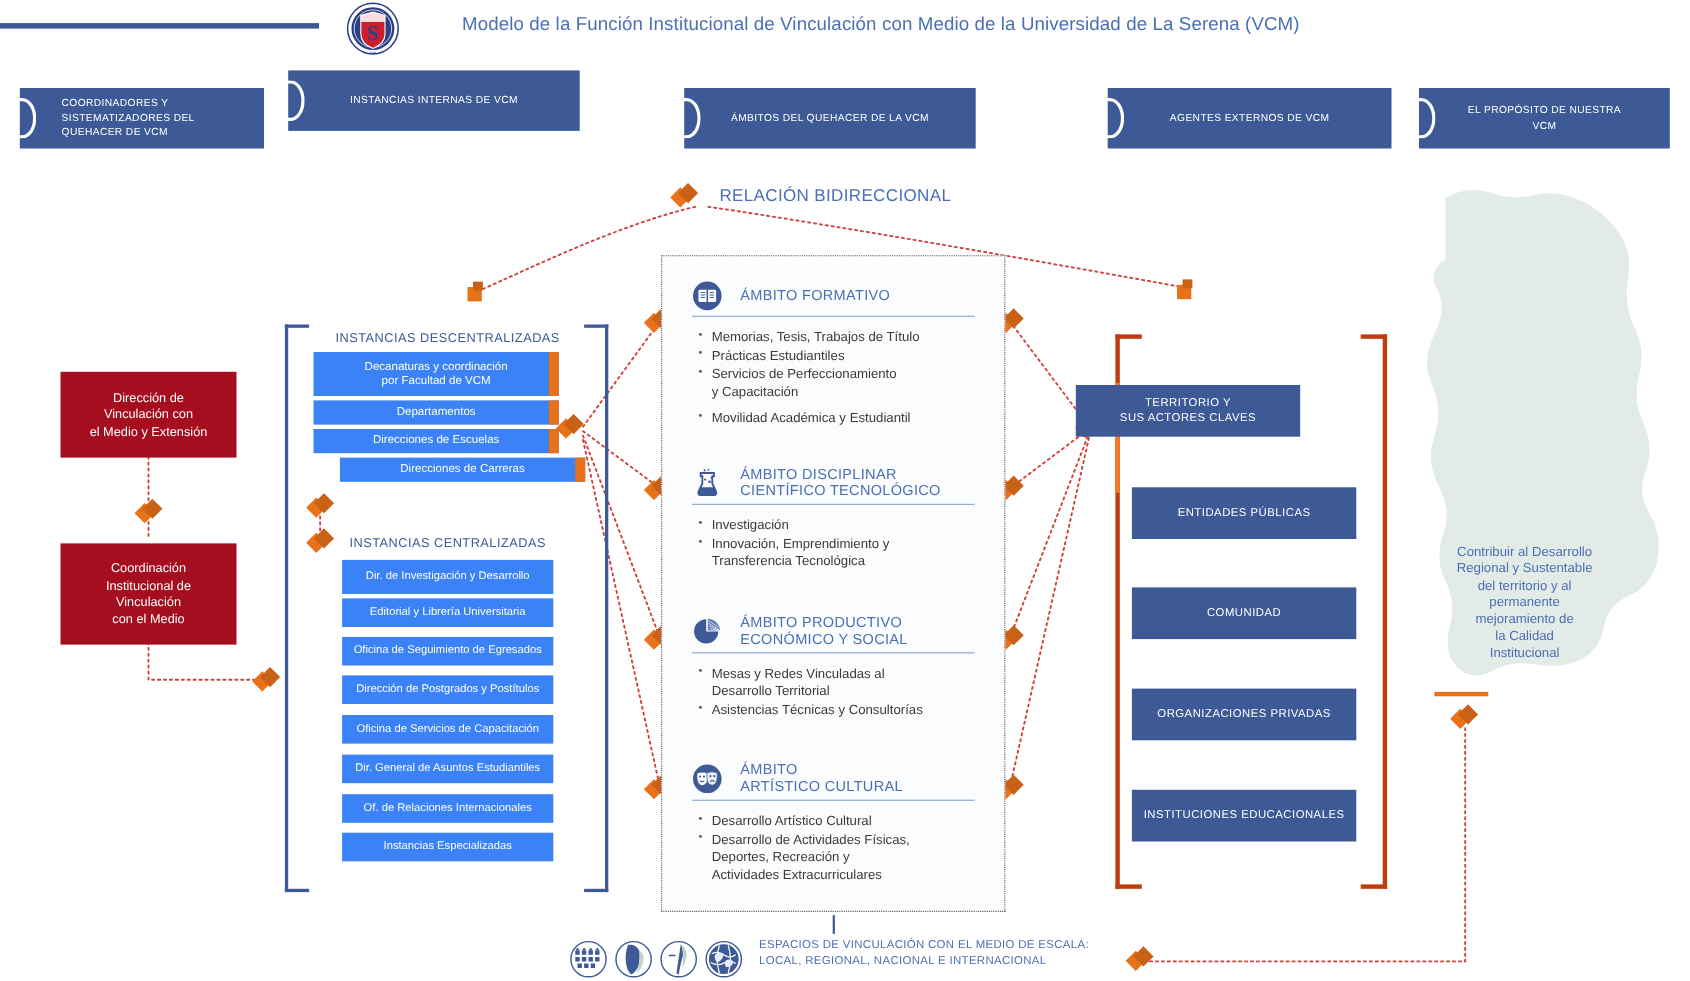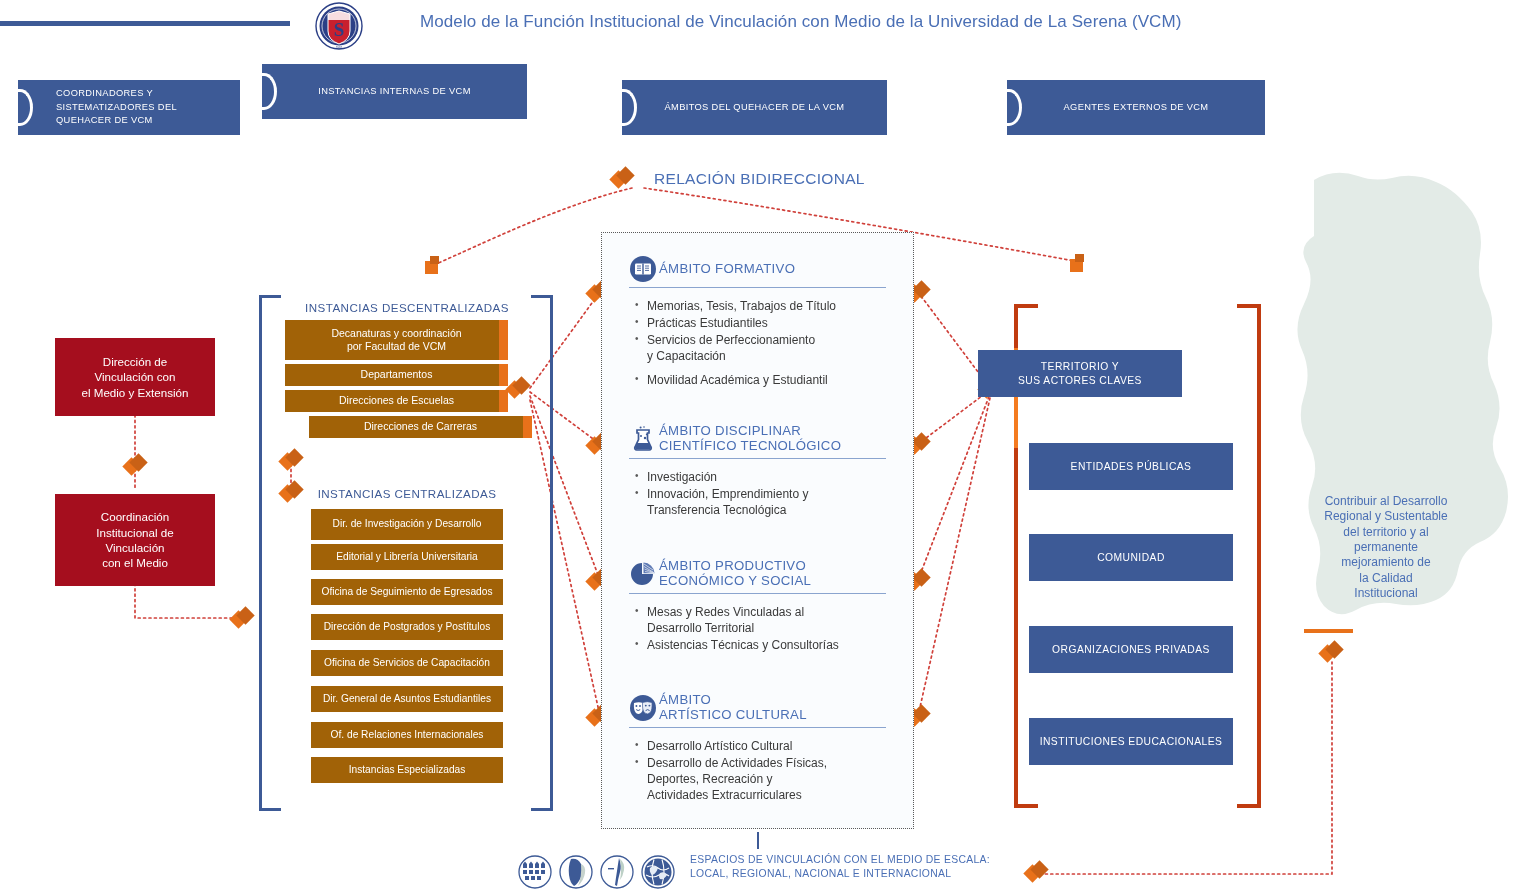--- a/index.html
+++ b/index.html
@@ -47,21 +47,21 @@
   
   .redbox {
     background:#a50e1e; color:#ffffff;
     display:flex; align-items:center; justify-content:center;
     text-align:center; font-size:11.6px; line-height:1.32;
     padding:6px;
   }
 
   
   .bluebox {
-    background:#a16207; color:#ffffff;
+    background:#3b82f6; color:#ffffff;
     display:flex; align-items:center; justify-content:center;
     text-align:center; line-height:1.25;
   }
   .bluebox.desc { font-size:10.5px; }
   .bluebox.cent { font-size:10.2px; }
   .bluebox .tab {
     position:absolute; right:0; top:0; bottom:0; width:9px;
     background:#e8711a;
   }
   .grp-title {
@@ -73,21 +73,21 @@
   .bracket { position:absolute; }
   .bracket i { position:absolute; background:#3d5a96; }
 
   
   #center-panel {
     left:601px; top:232px; width:313px; height:597px;
     border:1.6px dotted #5a5a5a;
     background:#fafcfe;
   }
   .amb { position:absolute; left:0; width:313px; }
-  .amb-head { display:flex; align-items:center; gap:2px; padding-left:28px; }
+  .amb-head { display:flex; align-items:center; gap:16px; padding-left:28px; }
   .amb-ico { width:28px; height:28px; flex:0 0 28px; }
   .amb-name {
     font-size:13.2px; color:#4a6fb5; letter-spacing:.3px;
     line-height:1.12;
   }
   .amb-rule {
     margin:4px 28px 0 28px; height:1.4px; background:#8aa4cf;
   }
   .amb-list { margin:11px 0 0 34px; }
   .amb-list li {
@@ -175,20 +175,25 @@
     <span class="arc"></span>
     <span class="txt" style="white-space:pre-line;">INSTANCIAS INTERNAS DE VCM</span>
   </div>
   <div class="abs chip center" style="left:622px; top:80px; width:265px;">
     <span class="arc"></span>
     <span class="txt" style="white-space:pre-line;">ÁMBITOS DEL QUEHACER DE LA VCM</span>
   </div>
   <div class="abs chip center" style="left:1007px; top:80px; width:258px;">
     <span class="arc"></span>
     <span class="txt" style="white-space:pre-line;">AGENTES EXTERNOS DE VCM</span>
+  </div>
+  <div class="abs chip center" style="left:1290px; top:80px; width:228px;">
+    <span class="arc"></span>
+    <span class="txt" style="white-space:pre-line;">EL PROPÓSITO DE NUESTRA
+VCM</span>
   </div>
 
   <svg class="abs" style="left:0;top:0;" width="1536" height="892">
     <g stroke="#d0403a" stroke-width="1.7" stroke-dasharray="2,3.4" fill="none" stroke-linecap="round">
 
       <path d="M632,188 C560,205 480,245 436,264"></path>
       <path d="M644,188 C760,205 960,240 1080,262"></path>
 
       <path d="M530,388 L600,292"></path>
       <path d="M530,392 L600,444"></path>

